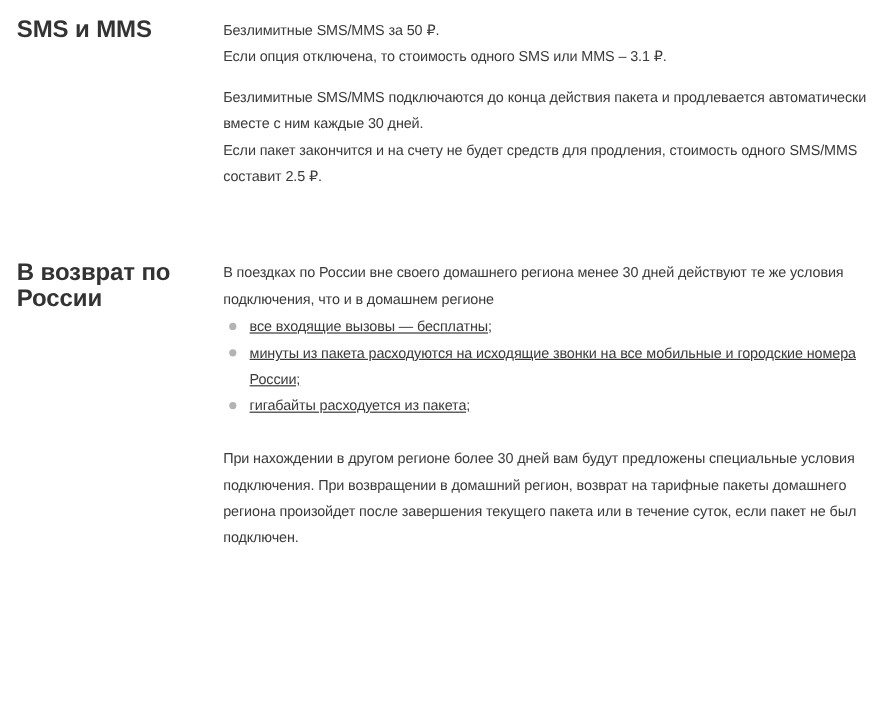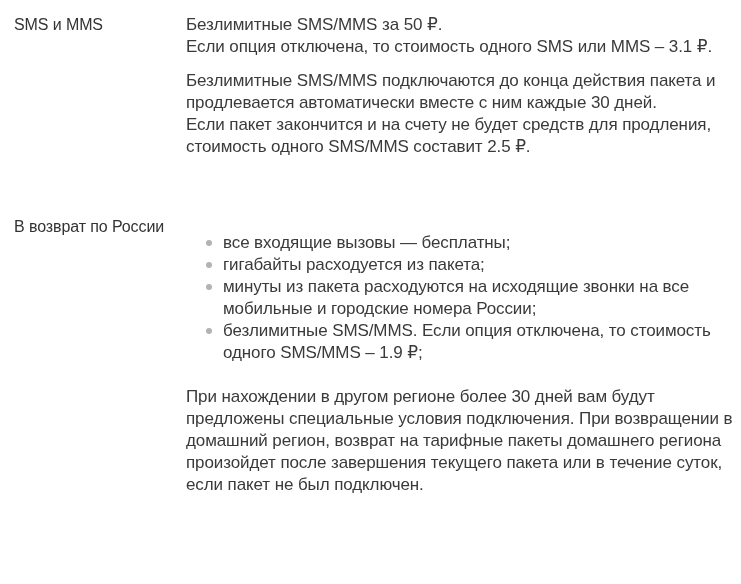--- a/index.html
+++ b/index.html
@@ -23,42 +23,43 @@
   .section{
     display:flex;
     align-items:flex-start;
   }
   .section:not(:last-child){
     margin-bottom:58px;
   }
   .section-label{
     flex:0 0 172px;
     padding-right:12px;
-    font-size:16px;
-    font-weight:400;
+    font-size:20px;
+    font-weight:700;
     line-height:22px;
     color:var(--label);
     letter-spacing:-0.1px;
   }
   .section-content{
     flex:1 1 auto;
     max-width:549px;
-    font-size:17px;
+    font-size:12px;
     line-height:22px;
     letter-spacing:-0.1px;
   }
   .para{
     margin:0;
   }
   .para.gap-after-para{margin-top:12px;}
   .para.gap-after-list{margin-top:22px;}
   ul.bullet-list{
     list-style:none;
-    margin:16px;
+    margin:1px;
     padding:0;
+    text-decoration:underline;
   }
   ul.bullet-list li{
     position:relative;
     padding-left:21px;
   }
   ul.bullet-list li::before{
     content:"";
     position:absolute;
     left:4px;
     top:8px;
@@ -75,22 +76,22 @@
     <div class="section">
       <div class="section-label">SMS и MMS</div>
       <div class="section-content">
         <p class="para"><span>Безлимитные SMS/MMS за 50 ₽.</span><br><span>Если опция отключена, то стоимость одного SMS или MMS – 3.1 ₽.</span></p>
         <p class="para gap-after-para"><span>Безлимитные SMS/MMS подключаются до конца действия пакета и продлевается автоматически вместе с ним каждые 30 дней.</span><br><span>Если пакет закончится и на счету не будет средств для продления, стоимость одного SMS/MMS составит 2.5 ₽.</span></p>
       </div>
     </div>
     <div class="section">
       <div class="section-label">В возврат по России</div>
       <div class="section-content">
+        <p class="para"><span>В поездках по России вне своего домашнего региона менее 30 дней действуют те же условия подключения, что и в домашнем регионе</span></p>
         <ul class="bullet-list">
           <li>все входящие вызовы — бесплатны;</li>
+          <li>минуты из пакета расходуются на исходящие звонки на все мобильные и городские номера России;</li>
           <li>гигабайты расходуется из пакета;</li>
-          <li>минуты из пакета расходуются на исходящие звонки на все мобильные и городские номера России;</li>
-          <li>безлимитные SMS/MMS. Если опция отключена, то стоимость одного SMS/MMS – 1.9 ₽;</li>
         </ul>
         <p class="para gap-after-list"><span>При нахождении в другом регионе более 30 дней вам будут предложены специальные условия подключения. При возвращении в домашний регион, возврат на тарифные пакеты домашнего региона произойдет после завершения текущего пакета или в течение суток, если пакет не был подключен.</span></p>
       </div>
     </div>
   </div>
 
 </body></html>

